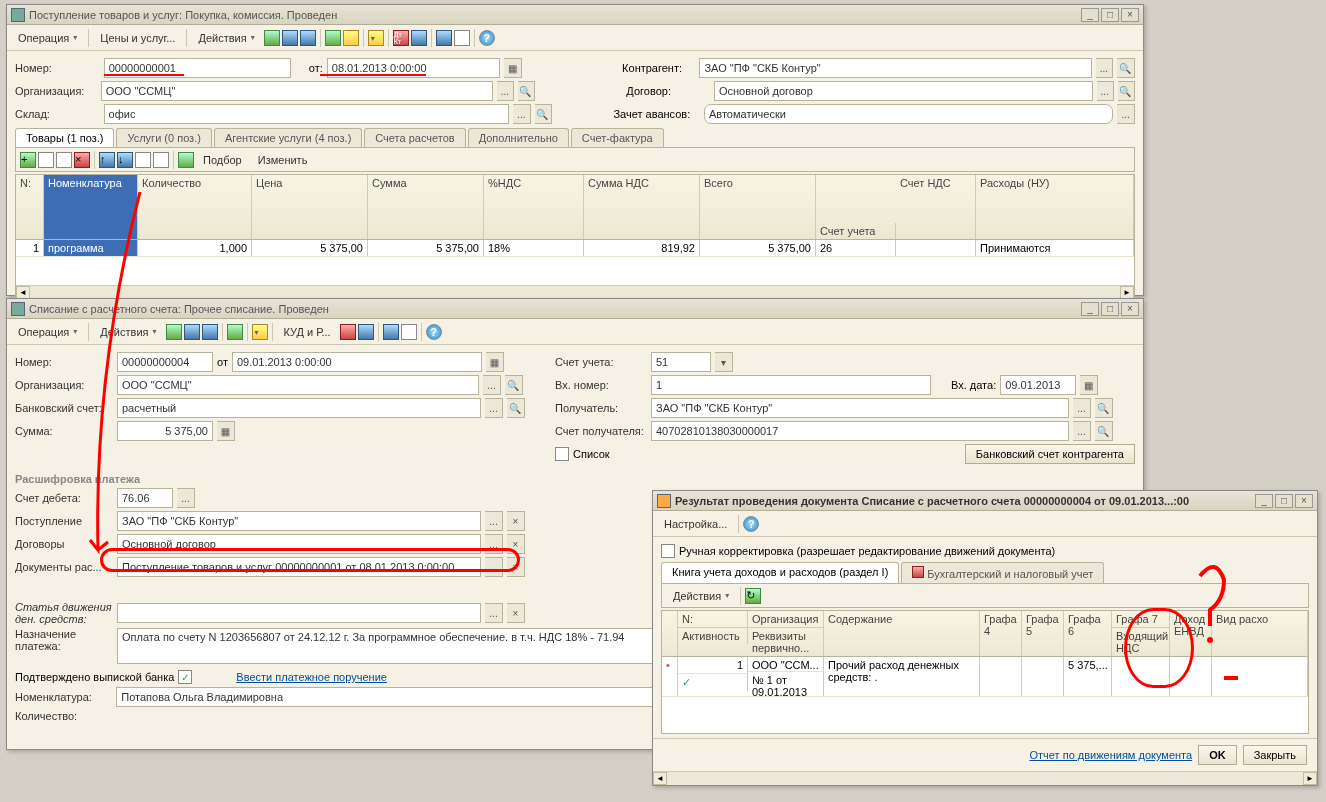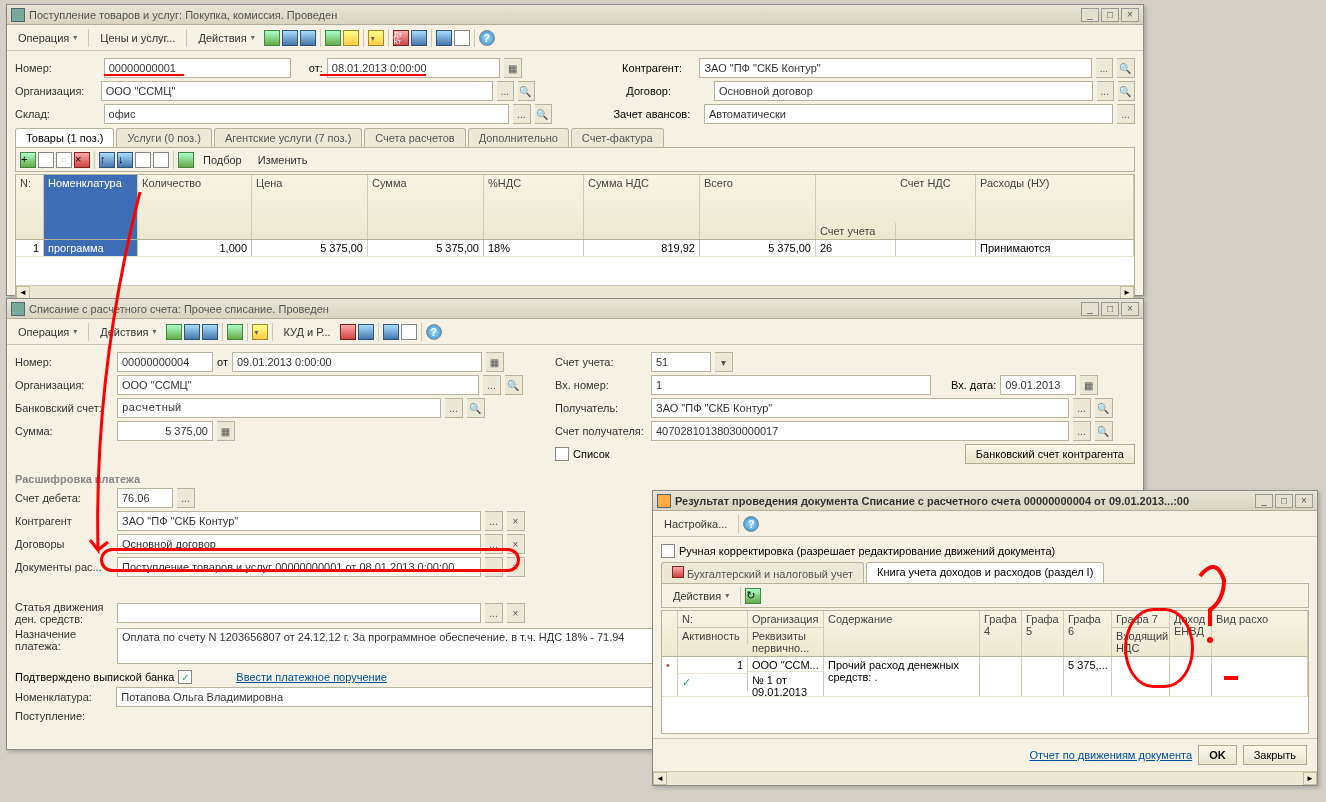--- a/index.html
+++ b/index.html
@@ -109,27 +109,27 @@
       <span class="ibtn">...</span>
       <span class="ibtn">🔍</span>
     </div>
     <div class="row">
       <span class="lbl">Склад:</span>
       <span class="input" style="width:412px;">офис</span>
       <span class="ibtn">...</span>
       <span class="ibtn">🔍</span>
       <span style="width:54px;"></span>
       <span style="width:88px;">Зачет авансов:</span>
-      <span class="input" style="width:416px;">Автоматически</span>
+      <span class="input" style="width:416px;border-radius:7px;">Автоматически</span>
       <span class="ibtn">...</span>
     </div>
     <div class="tabs">
       <div class="tab active">Товары (1 поз.)</div>
       <div class="tab">Услуги (0 поз.)</div>
-      <div class="tab">Агентские услуги (7 поз.)</div>
+      <div class="tab">Агентские услуги (4 поз.)</div>
       <div class="tab">Счета расчетов</div>
       <div class="tab">Дополнительно</div>
       <div class="tab">Счет-фактура</div>
     </div>
     <div class="toolbar" style="border:1px solid #b8b49c; border-top:none; height:24px;">
       <span class="tbicon green">+</span>
       <span class="tbicon"></span>
       <span class="tbicon"></span>
       <span class="tbicon red">×</span>
       <span class="tbsep"></span>
@@ -227,21 +227,21 @@
           <span class="ibtn">▦</span>
         </div>
         <div class="row">
           <span class="lbl2">Организация:</span>
           <span class="input" style="width:362px;">ООО "ССМЦ"</span>
           <span class="ibtn">...</span>
           <span class="ibtn">🔍</span>
         </div>
         <div class="row">
           <span class="lbl2">Банковский счет:</span>
-          <span class="input" style="width:324px;font-family:Liberation Mono, monospace;">расчетный</span>
+          <span class="input" style="width:364px;">расчетный</span>
           <span class="ibtn">...</span>
           <span class="ibtn">🔍</span>
         </div>
         <div class="row">
           <span class="lbl2">Сумма:</span>
           <span class="input" style="width:96px;text-align:right;justify-content:flex-end;">5 375,00</span>
           <span class="ibtn">▦</span>
         </div>
       </div>
       <div style="flex:1;">
@@ -278,39 +278,39 @@
         </div>
       </div>
     </div>
     <div class="section-title">Расшифровка платежа</div>
     <div class="row">
       <span class="lbl2">Счет дебета:</span>
       <span class="input" style="width:56px;">76.06</span>
       <span class="ibtn">...</span>
     </div>
     <div class="row">
-      <span class="lbl2">Контрагент</span>
+      <span class="lbl2">Поступление</span>
       <span class="input" style="width:364px;">ЗАО "ПФ "СКБ Контур"</span>
       <span class="ibtn">...</span>
       <span class="ibtn">×</span>
     </div>
     <div class="row">
       <span class="lbl2">Договоры</span>
       <span class="input" style="width:364px;">Основной договор</span>
       <span class="ibtn">...</span>
       <span class="ibtn">×</span>
     </div>
     <div class="row">
       <span class="lbl2">Документы рас...</span>
       <span class="input" style="width:364px;">Поступление товаров и услуг 00000000001 от 08.01.2013 0:00:00</span>
       <span class="ibtn">...</span>
       <span class="ibtn">×</span>
     </div>
     <div class="row" style="margin-top:24px;">
-      <span class="lbl2" style="white-space:pre-line;">Статья движения
+      <span class="lbl2" style="white-space:pre-line;font-style:italic;">Статья движения
 ден. средств:</span>
       <span class="input" style="width:364px;"></span>
       <span class="ibtn">...</span>
       <span class="ibtn">×</span>
     </div>
     <div class="row" style="align-items:flex-start;">
       <span class="lbl2" style="white-space:pre-line;">Назначение
 платежа:</span>
       <span class="input" style="width:996px;height:36px;align-items:flex-start;padding-top:2px;">Оплата по счету N 1203656807 от 24.12.12 г. За программное обеспечение. в т.ч. НДС 18% - 71.94</span>
     </div>
@@ -321,21 +321,21 @@
       <span class="link">Ввести платежное поручение</span>
     </div>
     <div class="row">
       <span class="lbl2">Номенклатура:</span>
       <span class="input" style="width:960px;">Потапова Ольга Владимировна</span>
       <span class="ibtn">...</span>
       <span class="ibtn">×</span>
       <span class="ibtn">🔍</span>
     </div>
     <div class="row">
-      <span class="lbl2">Поступление:</span>
+      <span class="lbl2">Количество:</span>
     </div>
   </div>
 </div>
 
 <div class="window" style="left:652px; top:490px; width:666px; height:296px;">
   <div class="titlebar">
     <span class="ticon" style="background:#fa4;"></span>
     <span class="ttext" style="font-weight:bold;color:#333;">Результат проведения документа Списание с расчетного счета 00000000004 от 09.01.2013...:00</span>
     <div class="winbtns">
       <div class="winbtn">_</div>
@@ -347,22 +347,22 @@
     <span class="tbbtn">Настройка...</span>
     <span class="tbsep"></span>
     <span class="tbicon help">?</span>
   </div>
   <div class="body">
     <div class="row">
       <span class="chk"></span>
       <span>Ручная корректировка (разрешает редактирование движений документа)</span>
     </div>
     <div class="tabs">
+      <div class="tab active">Книга учета доходов и расходов (раздел I)</div>
       <div class="tab"><span class="tbicon red" style="width:12px;height:12px;margin-right:3px;"></span><span>Бухгалтерский и налоговый учет</span></div>
-      <div class="tab active">Книга учета доходов и расходов (раздел I)</div>
     </div>
     <div class="toolbar" style="border:1px solid #b8b49c;border-top:none;height:24px;">
       <span class="tbbtn dd">Действия</span>
       <span class="tbsep"></span>
       <span class="tbicon green">↻</span>
     </div>
     <div class="grid" style="height:124px;">
       <div class="ghead">
         <div class="gcell" style="width:16px;"></div>
         <div style="display:flex;flex-direction:column;width:70px;">

